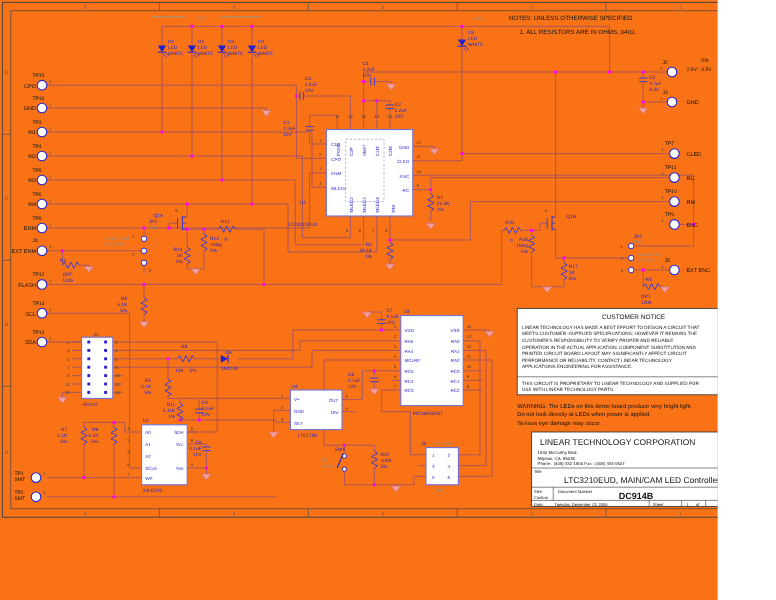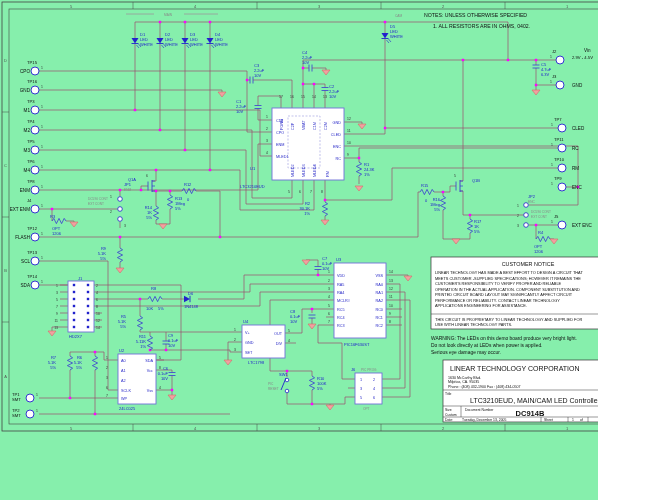--- a/index.html
+++ b/index.html
@@ -1,16 +1,16 @@
 <!DOCTYPE html>
 <html><head>
 <meta charset="utf-8">
 <style>
   html,body{margin:0;padding:0;background:#ffffff;}
-  #page{width:598px;height:500px;position:relative;background:#86efac;overflow:hidden;
+  #page{width:598px;height:500px;position:relative;background:#f97316;overflow:hidden;
         font-family:"Liberation Sans", sans-serif;}
   svg text{font-family:"Liberation Sans", sans-serif;fill:#111;}
   .net{font-size:4.6px;fill:#111;}
   .tpn{font-size:4.2px;fill:#111;}
   .pin{font-size:3.4px;fill:#333;}
   .ref{font-size:4px;fill:#2222cc;}
   .pname{font-size:3.8px;fill:#2a2ac8;}
   .tiny{font-size:3.2px;fill:#888;}
   .note{font-size:5.2px;fill:#111;}
   .body{font-size:3.9px;fill:#111;}

